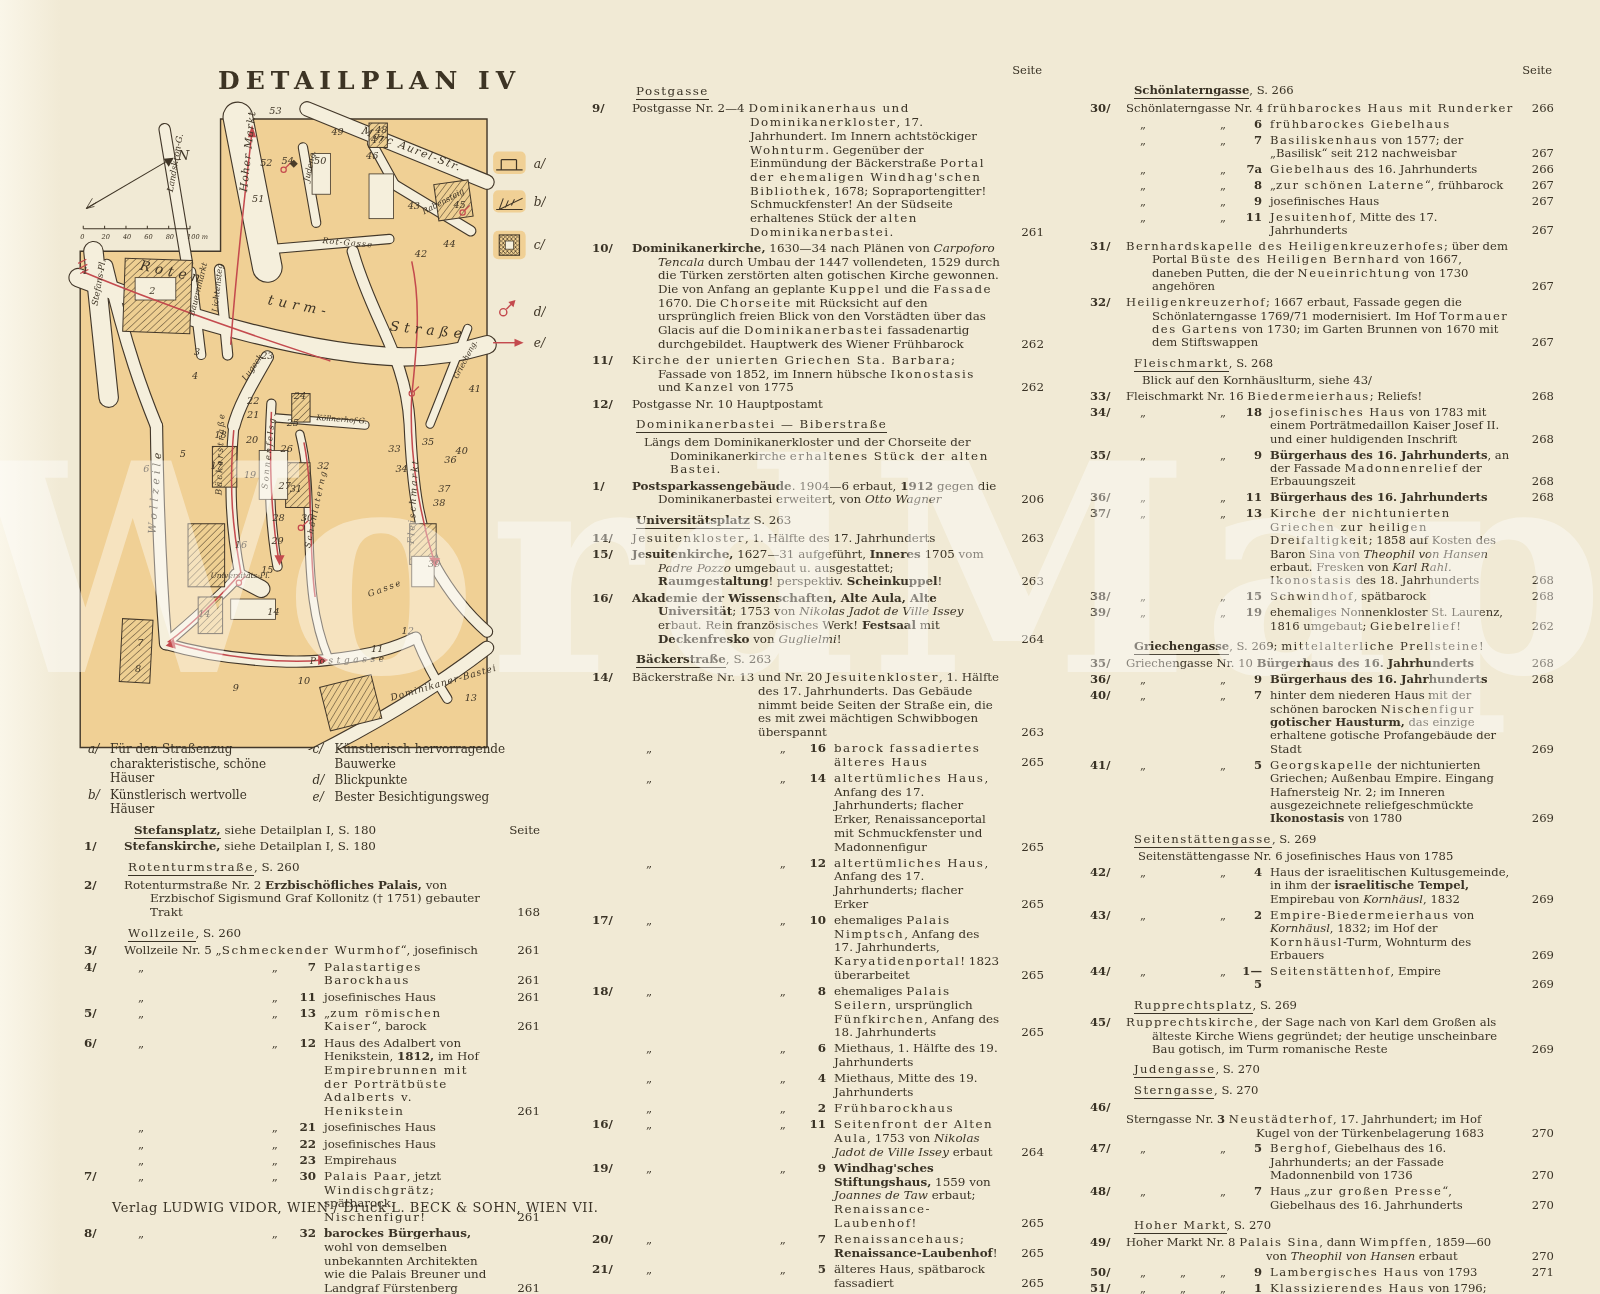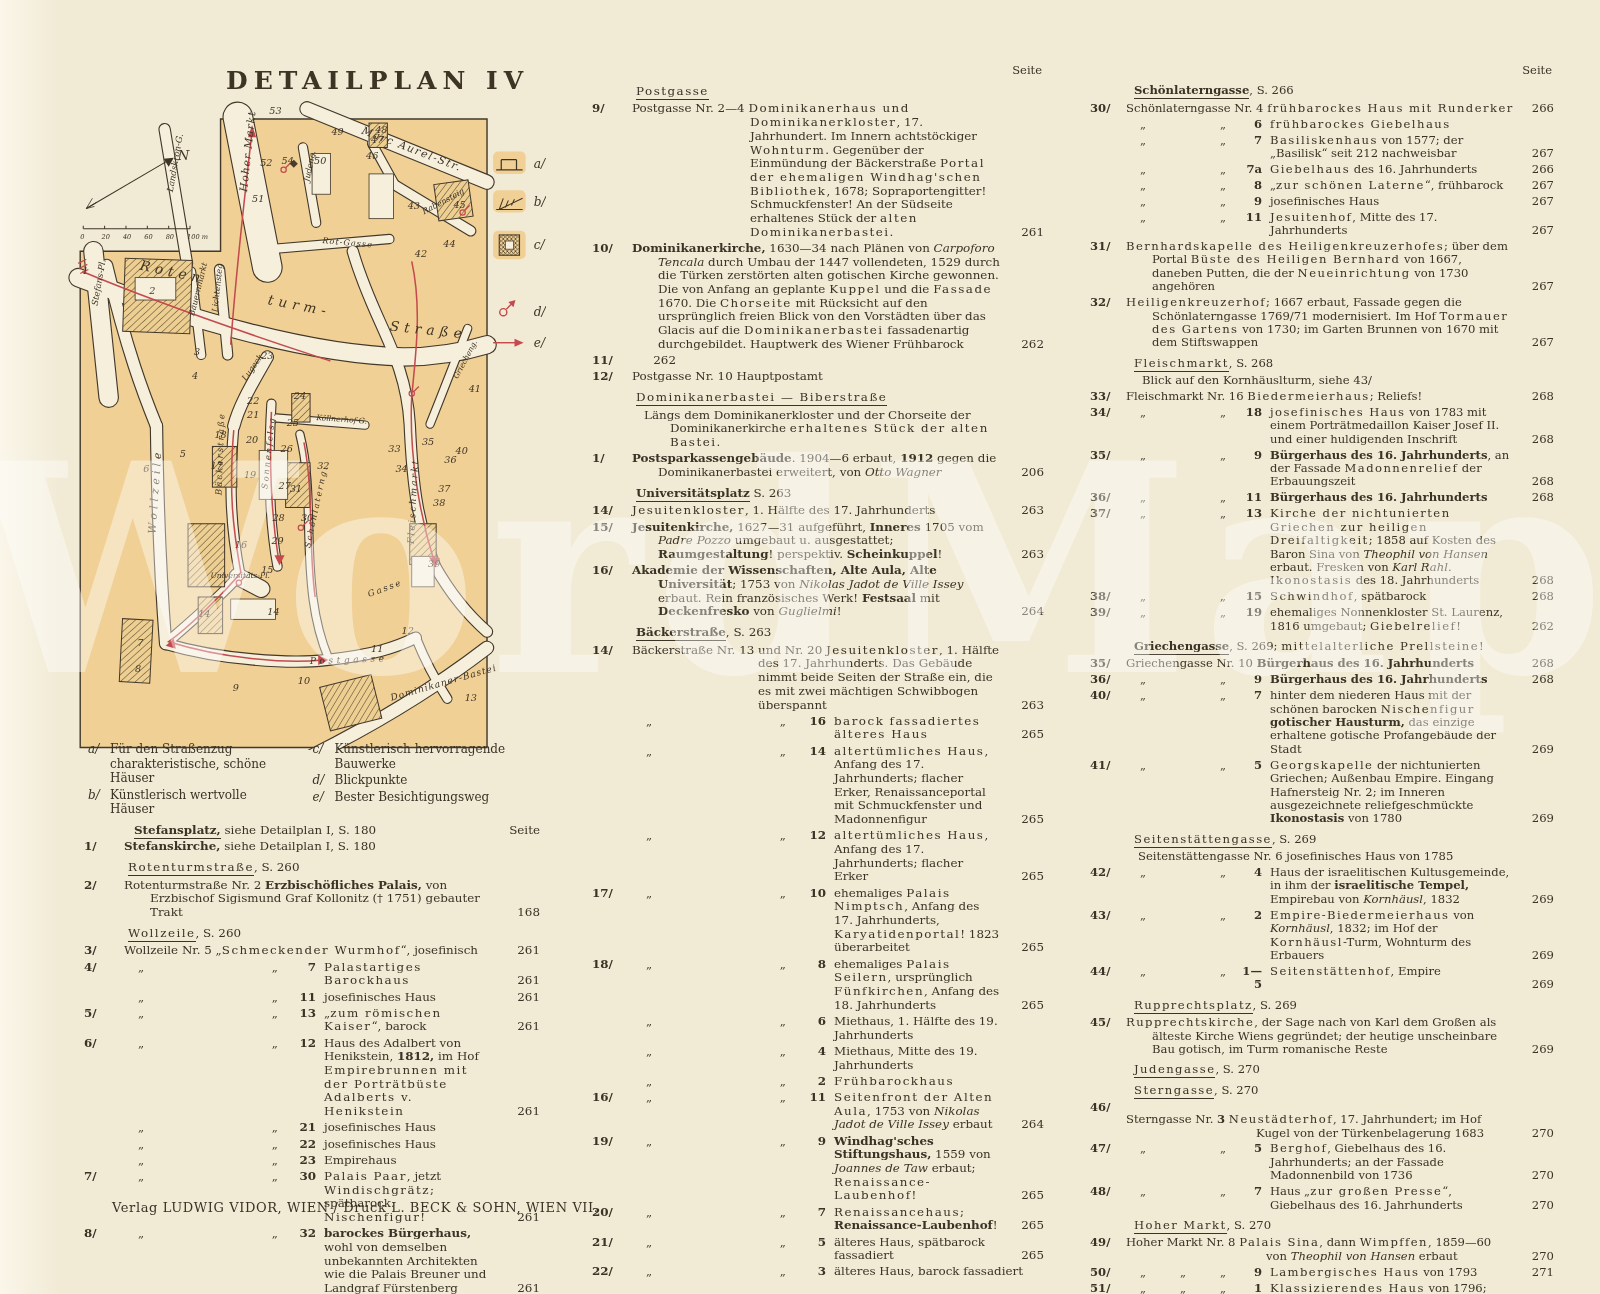--- a/index.html
+++ b/index.html
@@ -1,20 +1,20 @@
 <!DOCTYPE html>
 <html><head>
 <meta charset="utf-8">
 <style>
   html,body{margin:0;padding:0;}
   .page{position:relative;width:1600px;height:1294px;background:#f1ead5;overflow:hidden;
         font-family:"DejaVu Serif","Liberation Serif",serif;color:#3a3326;}
   .page::before{content:"";position:absolute;left:0;top:0;width:60px;height:100%;
         background:linear-gradient(90deg,#faf6e9,#f1ead5);z-index:1;}
-  .map-title{position:absolute;left:226px;top:66px;font-size:25px;font-weight:700;
+  .map-title{position:absolute;left:218px;top:66px;font-size:25px;font-weight:700;
         letter-spacing:6px;color:#3d3424;z-index:2;}
   .map-wrap{position:absolute;left:68px;top:88px;z-index:2;}
   svg text{font-family:"DejaVu Serif","Liberation Serif",serif;font-style:italic;fill:#3f3526;}
   .maplegend{position:absolute;left:88px;top:742px;width:470px;display:flex;z-index:2;
         font-size:12px;line-height:14.5px;}
   .maplegend .lcol{width:218px;margin-right:18px;}
   .maplegend .lcol2{width:240px;}
   .lg-item{display:flex;margin-bottom:2px;}
   .lg-key{font-style:italic;width:22px;flex:none;}
   
@@ -463,20 +463,21 @@
         <div class="bd" style="padding-left: 118px; text-indent: -118px;">Postgasse Nr. 2—4  <span class="sp">Dominikanerhaus und Dominikanerkloster</span>, 17. Jahrhundert. Im Innern achtstöckiger <span class="sp">Wohnturm</span>. Gegenüber der Einmündung der Bäckerstraße <span class="sp">Portal der ehemaligen Windhag'schen Bibliothek</span>, 1678; Sopraportengitter! Schmuckfenster! An der Südseite erhaltenes Stück der <span class="sp">alten Dominikanerbastei.</span></div>
         <div class="pg">261</div>
       </div>
       <div class="row">
         <span class="num">10/</span>
         <div class="bd" style="padding-left: 26px; text-indent: -26px;"><b>Dominikanerkirche,</b> 1630—34 nach Plänen von <i>Carpoforo Tencala</i> durch Umbau der 1447 vollendeten, 1529 durch die Türken zerstörten alten gotischen Kirche gewonnen. Die von Anfang an geplante <span class="sp">Kuppel</span> und die <span class="sp">Fassade</span> 1670. Die <span class="sp">Chorseite</span> mit Rücksicht auf den ursprünglich freien Blick von den Vorstädten über das Glacis auf die <span class="sp">Dominikanerbastei</span> fassadenartig durchgebildet. Hauptwerk des Wiener Frühbarock</div>
         <div class="pg">262</div>
       </div>
       <div class="row">
         <span class="num">11/</span>
+        <div class="bd" style="padding-left: 26px; text-indent: -26px;"><span class="sp">Kirche der unierten Griechen Sta. Barbara</span>; Fassade von 1852, im Innern hübsche <span class="sp">Ikonostasis</span> und <span class="sp">Kanzel</span> von 1775</div>
         <div class="pg">262</div>
       </div>
       <div class="row">
         <span class="num">12/</span>
         <div class="bd">Postgasse Nr. 10 Hauptpostamt</div>
         <div class="pg"></div>
       </div>
       <div class="row h">
         <div class="bd"><span class="sp"><span class="ul">Dominikanerbastei — Biberstraße</span></span></div>
         <div class="pg"></div>

